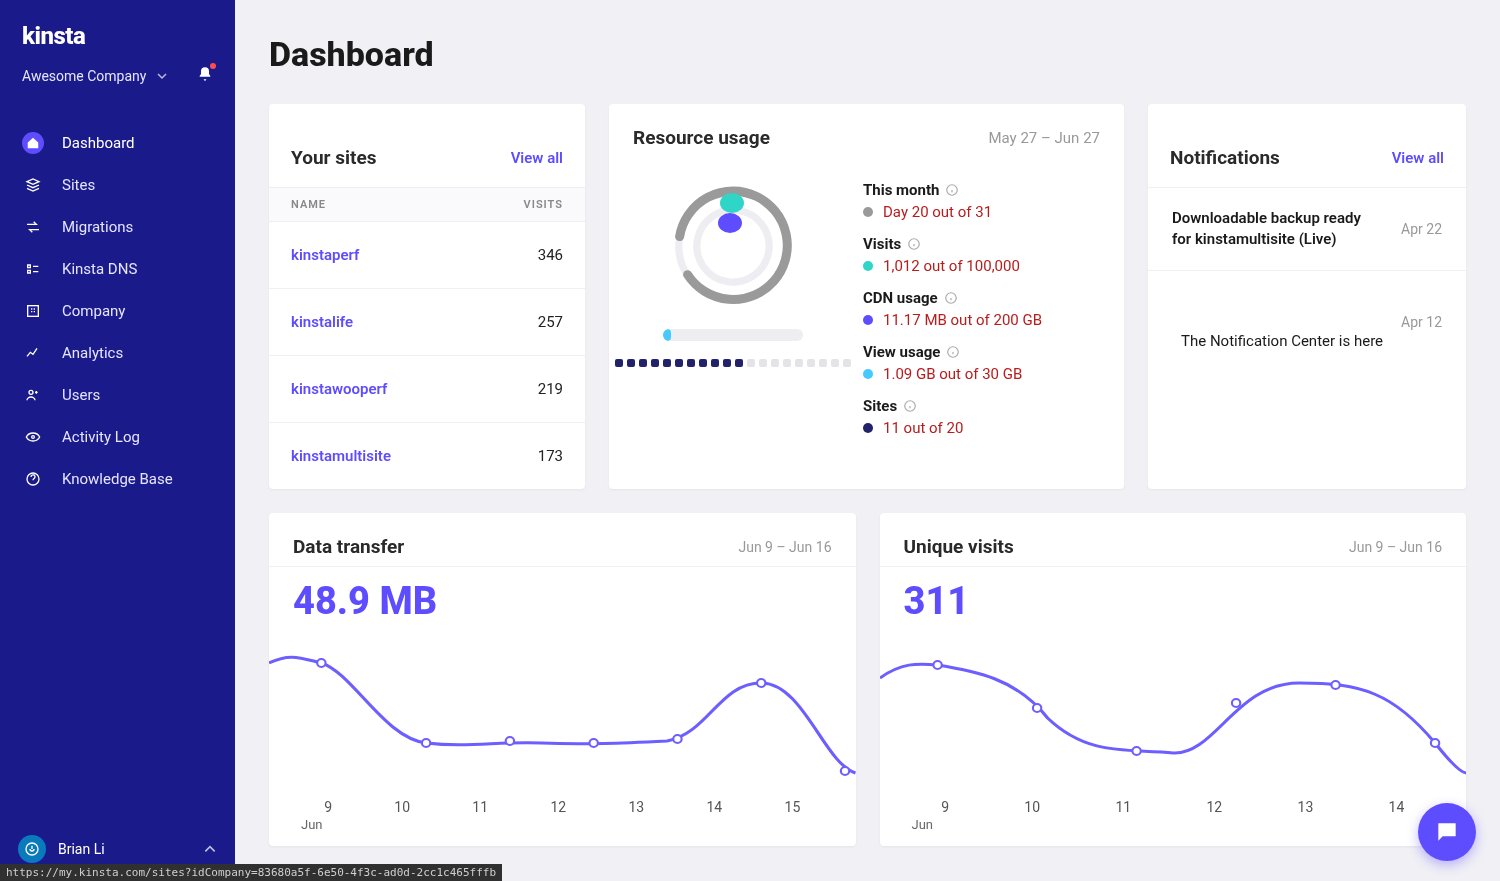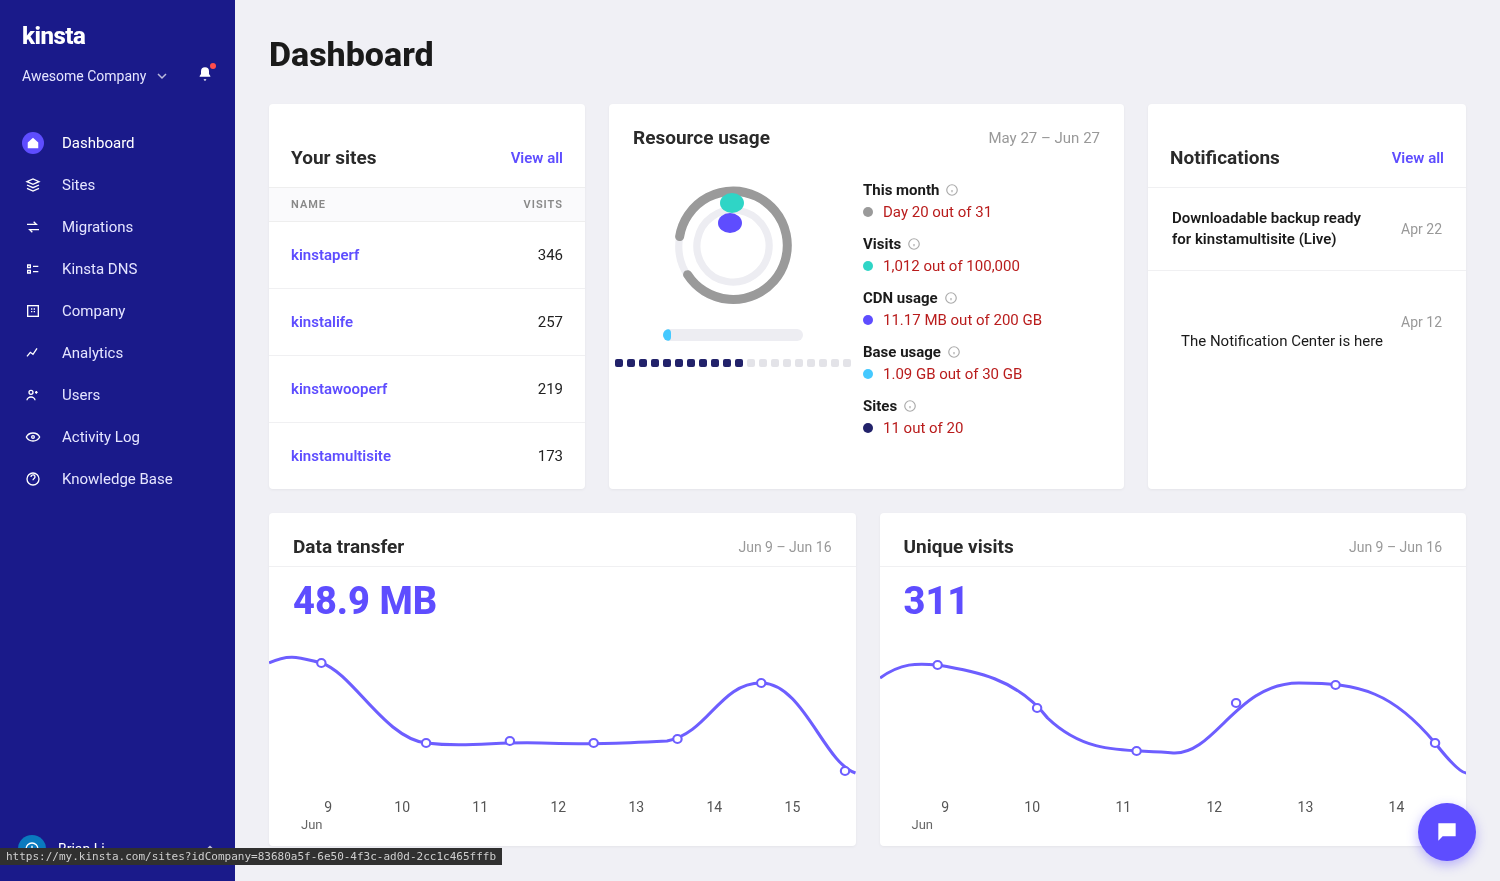--- a/index.html
+++ b/index.html
@@ -19,21 +19,21 @@
 .nav { padding:18px 12px 0 12px; display:flex; flex-direction:column; gap:2px; }
 .nav-item { display:flex; align-items:center; gap:18px; padding:9px 10px; border-radius:6px; font-size:15px; color:#e5e5ff; cursor:pointer; }
 .nav-item .ic { width:22px; height:22px; display:flex; align-items:center; justify-content:center; }
 .nav-item.active .ic { background:#5e4dff; border-radius:50%; }
 .nav-item.active { color:#fff; }
 
 .sidebar-bottom { margin-top:auto; padding:14px 18px 18px 18px; display:flex; align-items:center; gap:12px; font-size:14px; }
 .avatar { width:28px; height:28px; border-radius:50%; background:#0a7abf; display:flex; align-items:center; justify-content:center; }
 .sidebar-bottom svg.caret { margin-left:auto; opacity:.7; }
 
-.status-bar { position:absolute; left:0; bottom:16px; padding:2px 6px; background:#303030; color:#cfcfcf; font-size:11px; font-family:monospace; white-space:nowrap; }
+.status-bar { position:absolute; left:0; bottom:0; padding:2px 6px; background:#303030; color:#cfcfcf; font-size:11px; font-family:monospace; white-space:nowrap; }
 
 
 .main { flex:1; overflow:auto; padding:34px 34px 0 34px; }
 .page-title { font-size:34px; font-weight:800; color:#1a1a1a; margin-bottom:30px; }
 
 .row-cards { display:flex; gap:24px; margin-bottom:24px; }
 .card { background:#fff; border-radius:4px; box-shadow:0 1px 3px rgba(0,0,0,.05); }
 
 
 .card-sites { width:316px; flex:0 0 316px; }
@@ -323,21 +323,21 @@
                     <path d="M12 8h0M12 12v4"></path>
                   </svg>
                 </div>
               <div class="mv">
                   <span class="dot purple"></span>
                   <span>11.17 MB out of 200 GB</span>
                 </div>
             </div>
             <div class="metric">
               <div class="mh">
-                  <span>Base usage</span>
+                  <span>View usage</span>
                   <svg width="14" height="14" viewBox="0 0 24 24" fill="none" stroke="#aaa" stroke-width="2">
                     <circle cx="12" cy="12" r="9"></circle>
                     <path d="M12 8h0M12 12v4"></path>
                   </svg>
                 </div>
               <div class="mv">
                   <span class="dot sky"></span>
                   <span>1.09 GB out of 30 GB</span>
                 </div>
             </div>

